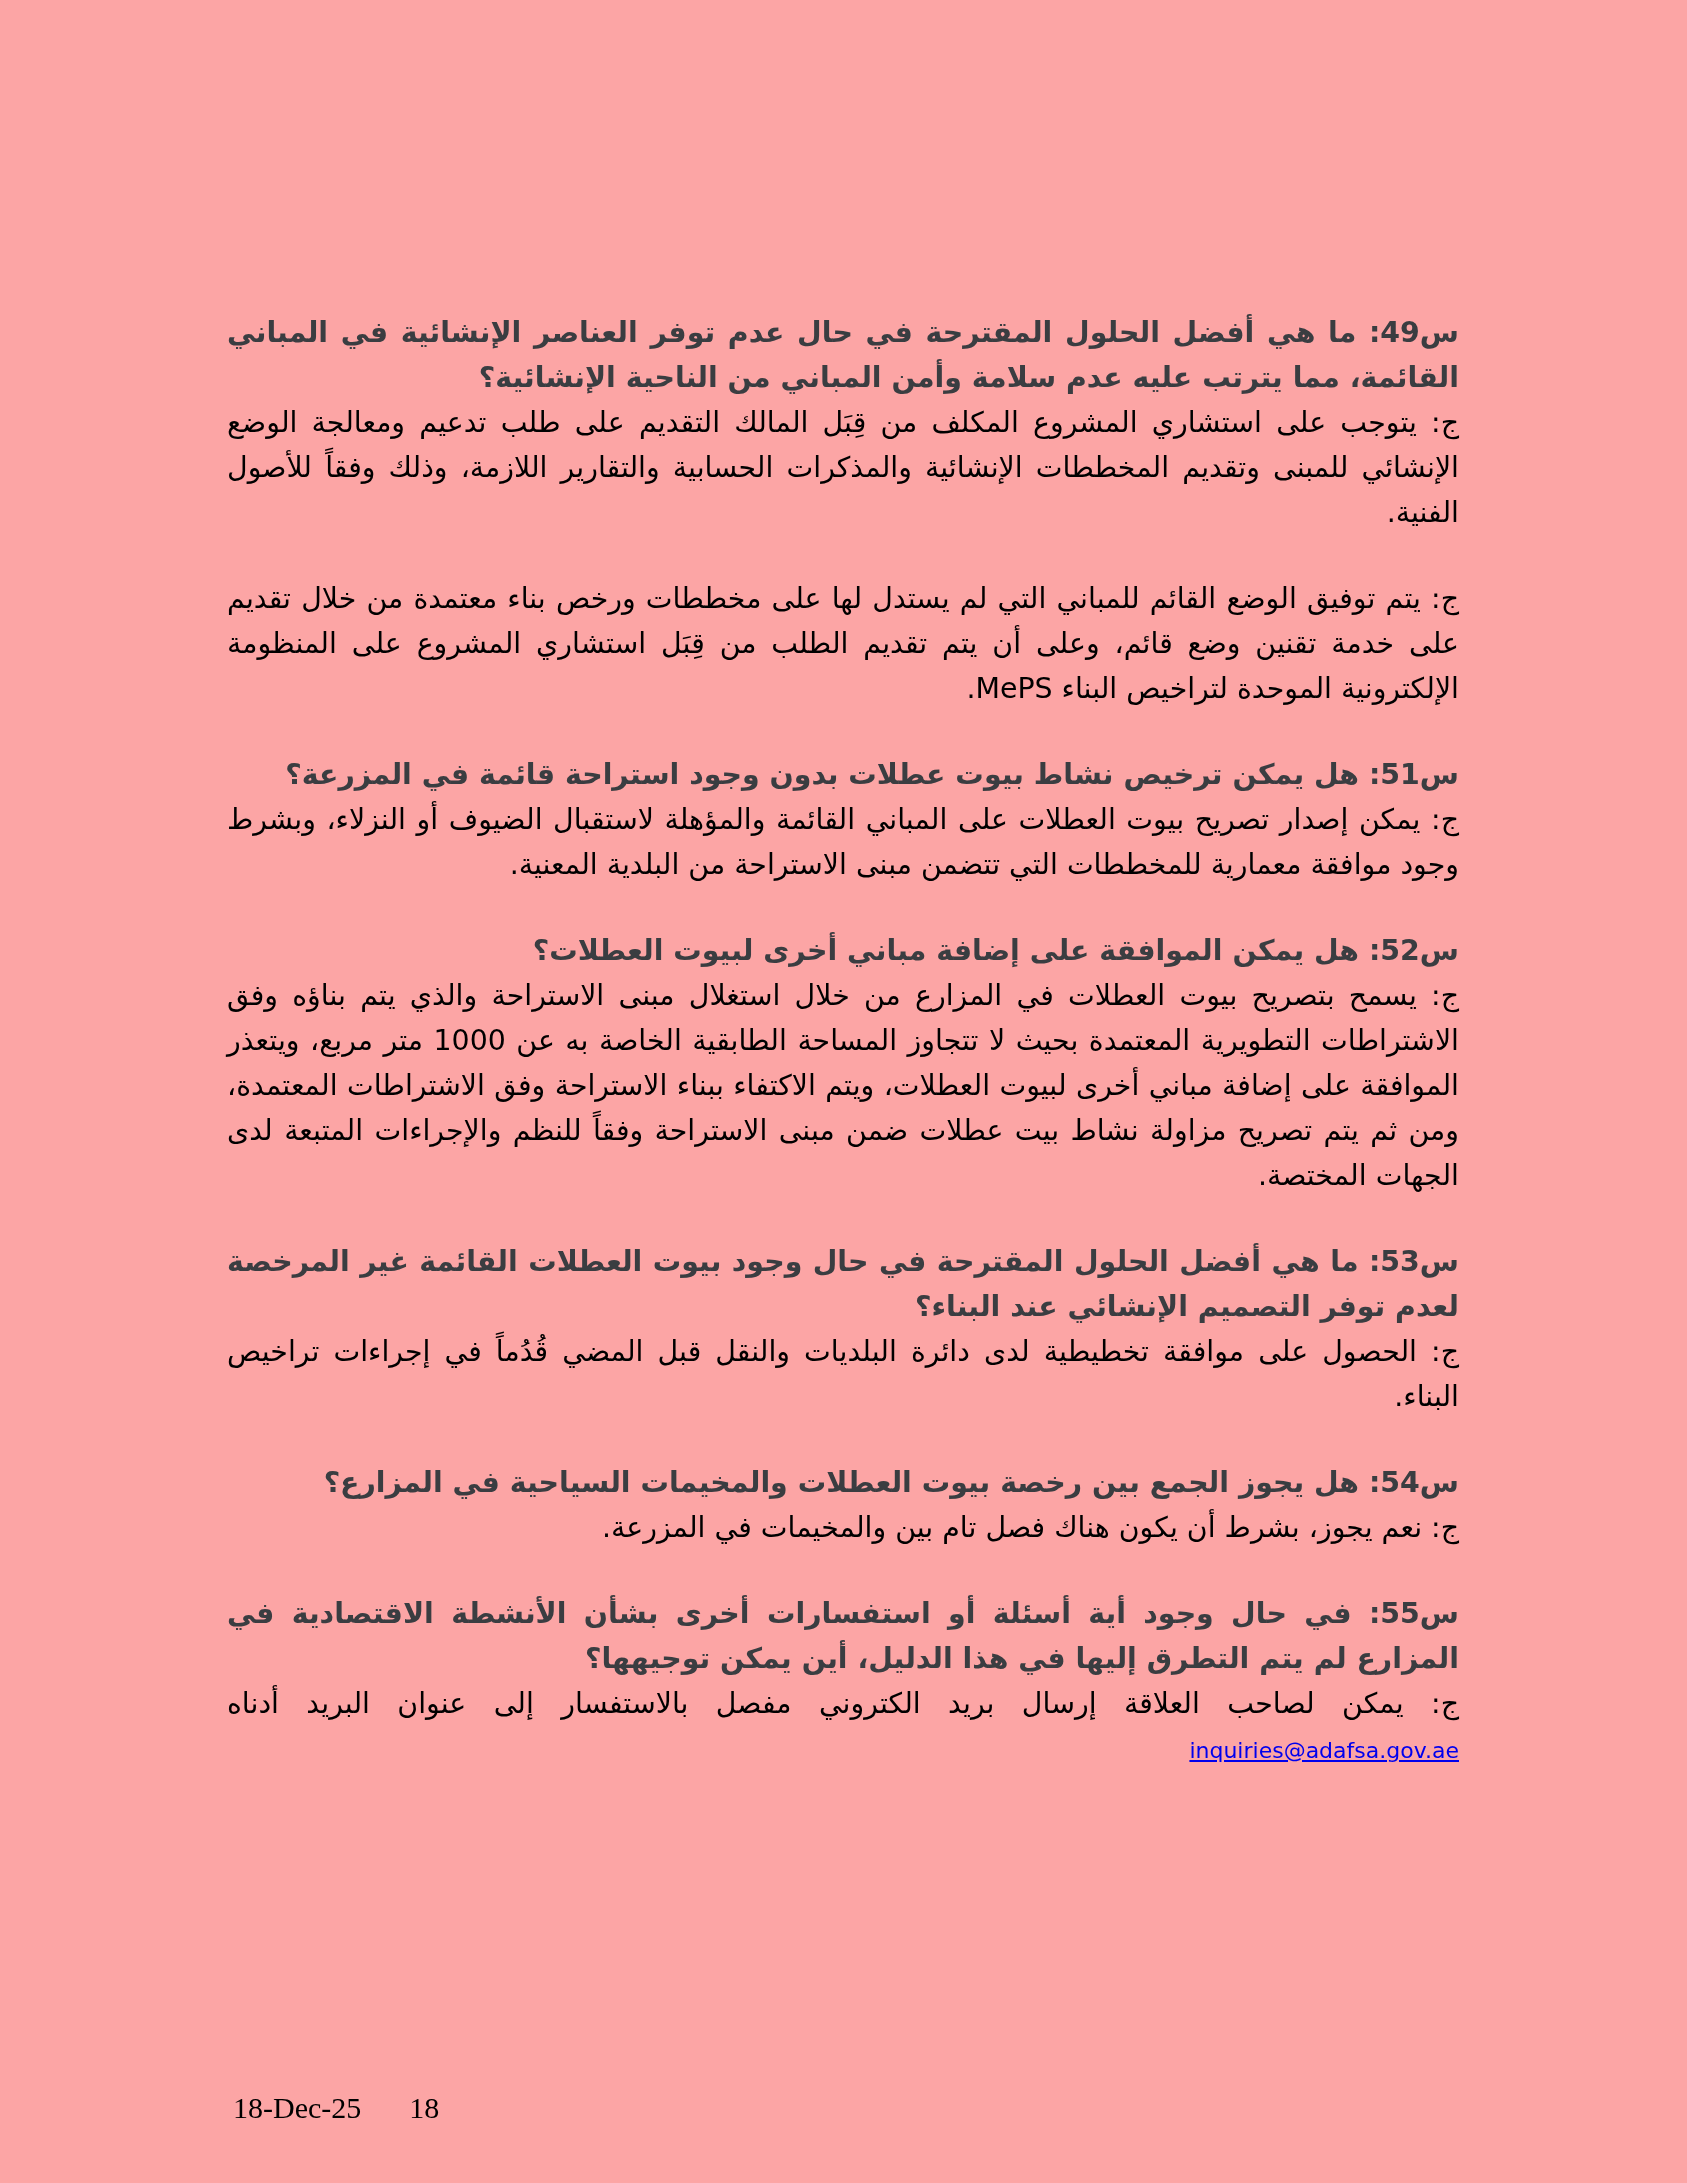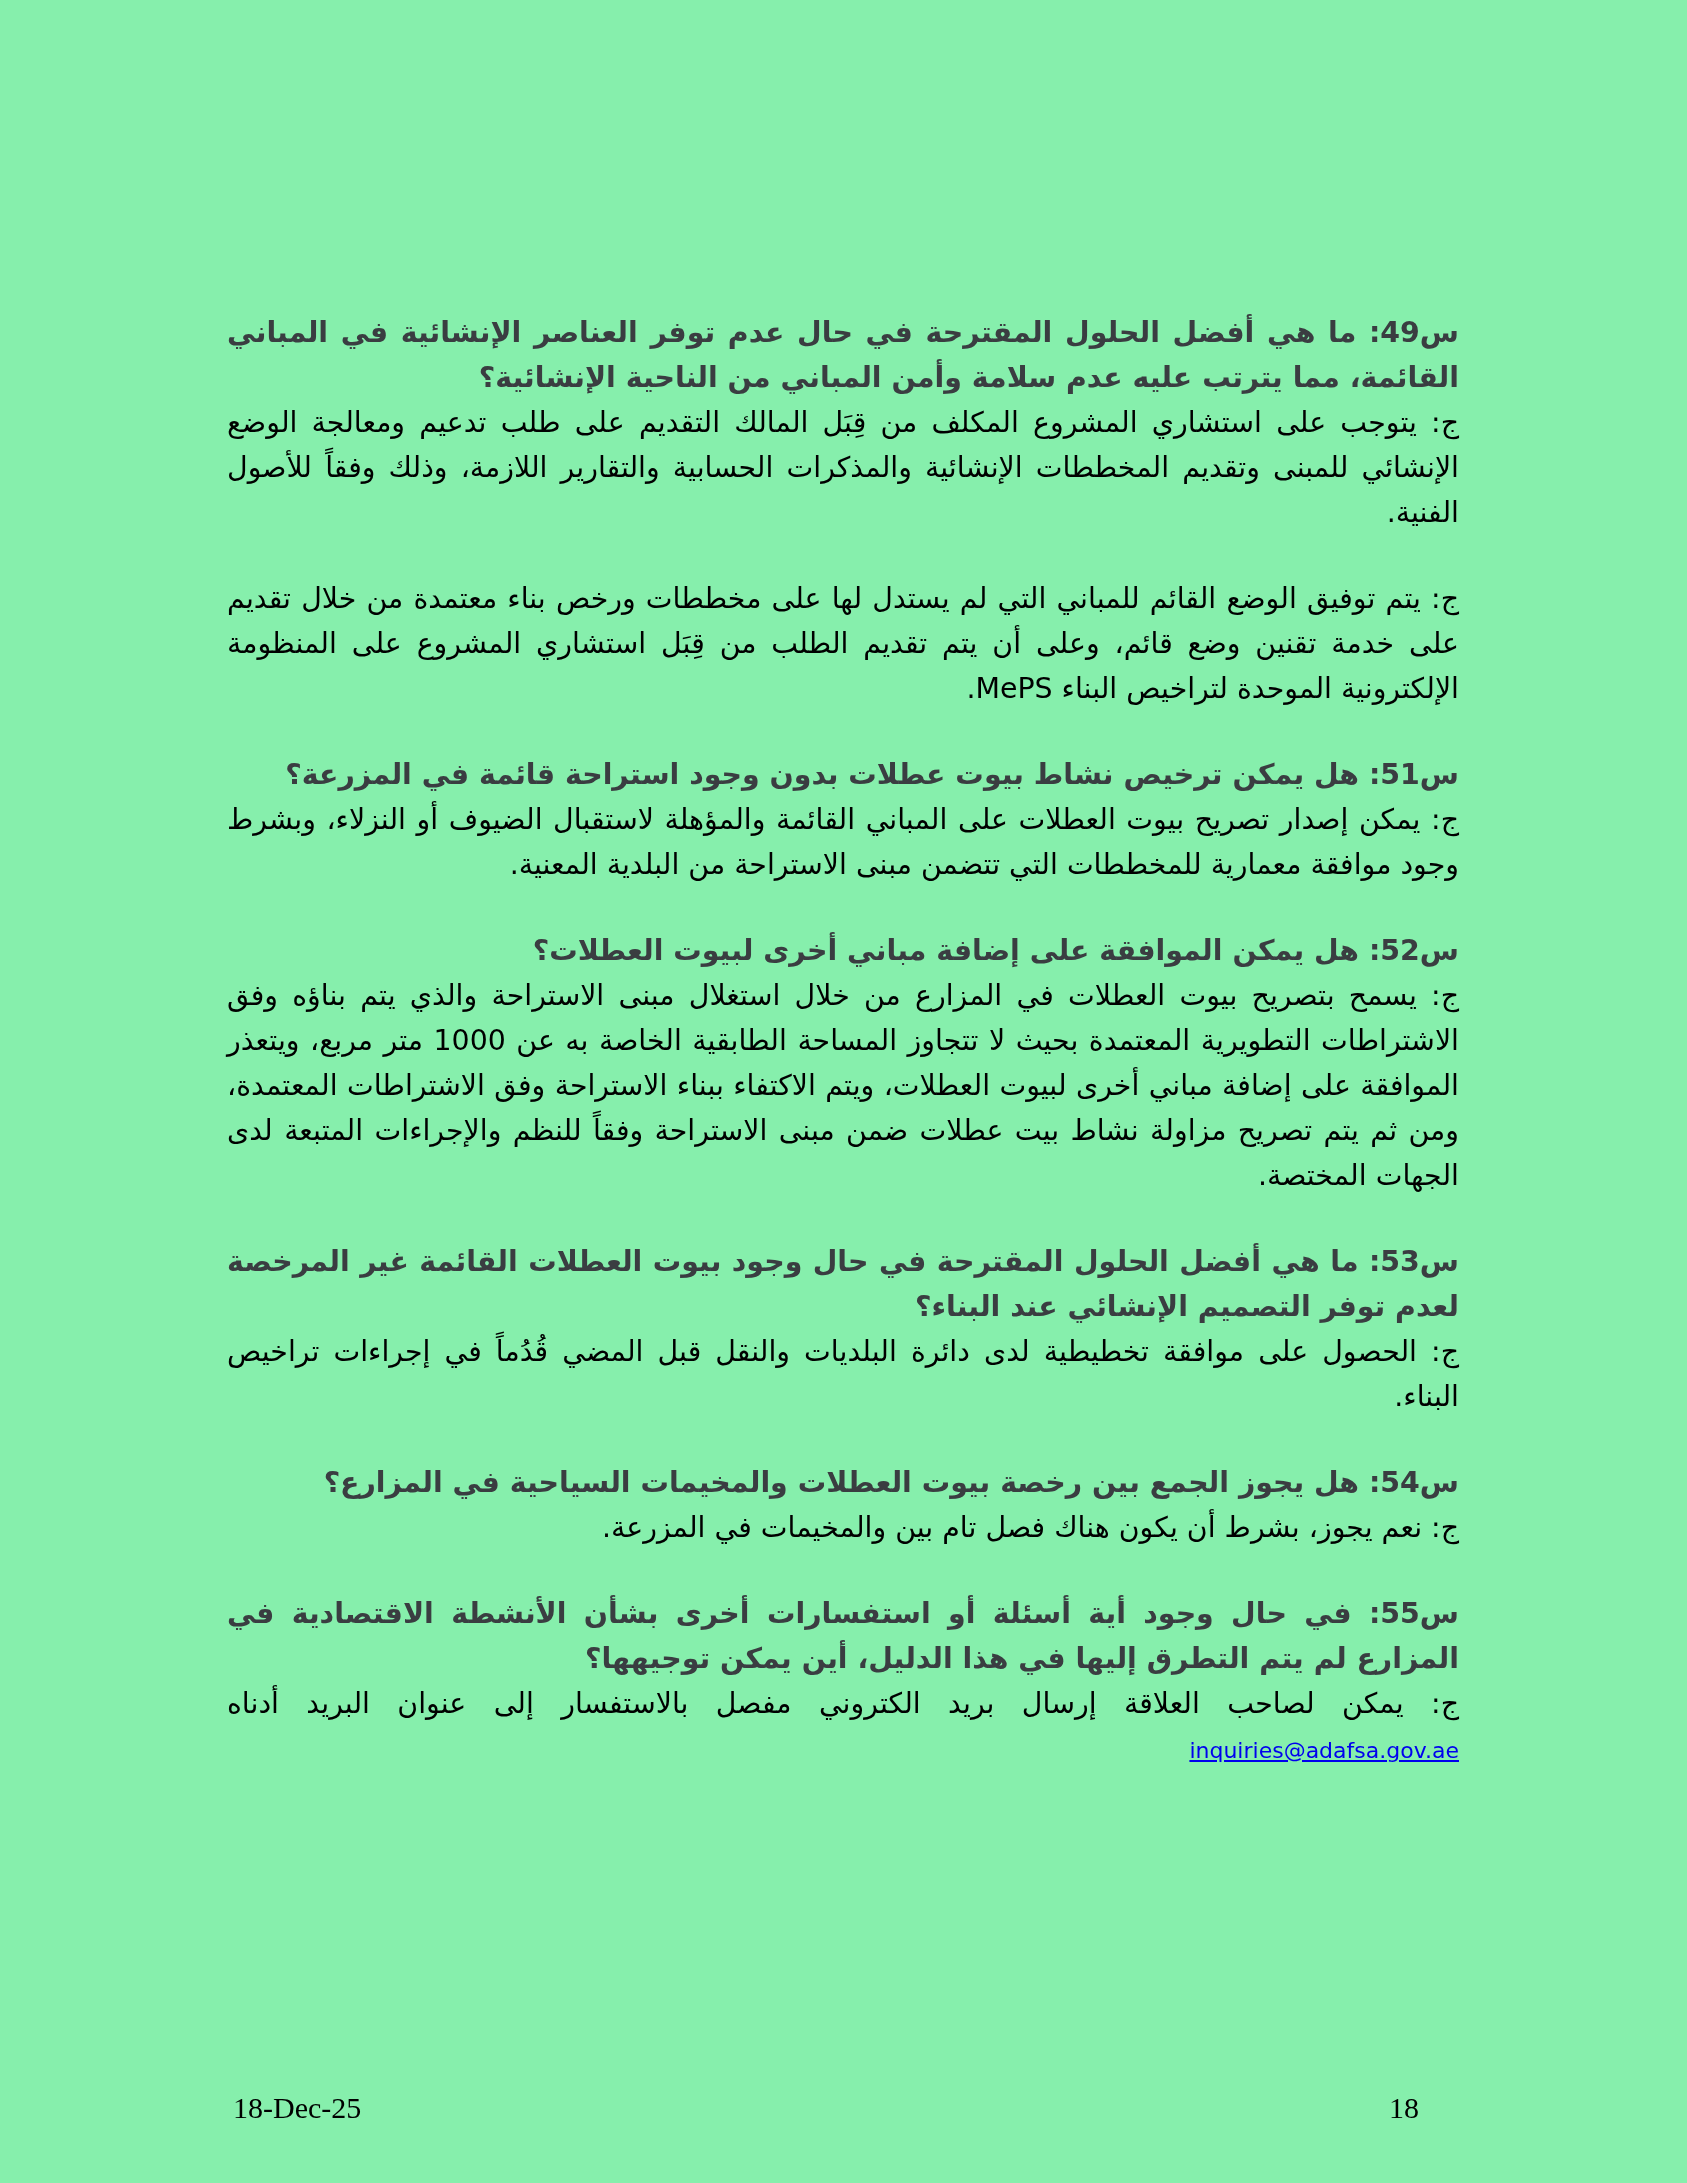--- a/index.html
+++ b/index.html
@@ -9,21 +9,21 @@
   body {
     width: 1687px;
     height: 2183px;
     background: #ffffff;
     position: relative;
     overflow: hidden;
   }
   .page {
     position: absolute;
     inset: 0;
-    background: #86efac;
+    background: #fca5a5;
   }
   .content {
     position: absolute;
     top: 310px;
     right: 228px;
     width: 1232px;
     direction: rtl;
     font-family: "DejaVu Sans", sans-serif;
     font-size: 28.4px;
     line-height: 45px;
@@ -58,25 +58,25 @@
     unicode-bidi: embed;
     cursor: pointer;
     font-size: 22px;
   }
   .footer {
     position: absolute;
     top: 2091px;
     left: 233px;
     right: 268px;
     display: flex;
-    justify-content: space-between;
     align-items: baseline;
     font-family: "Liberation Serif", serif;
     font-size: 30px;
     color: #000000;
+    gap: 48px;
   }
 </style>
 </head>
 <body>
 
 <div class="page">
 
   <main class="content">
 
     <section class="faq-item">

